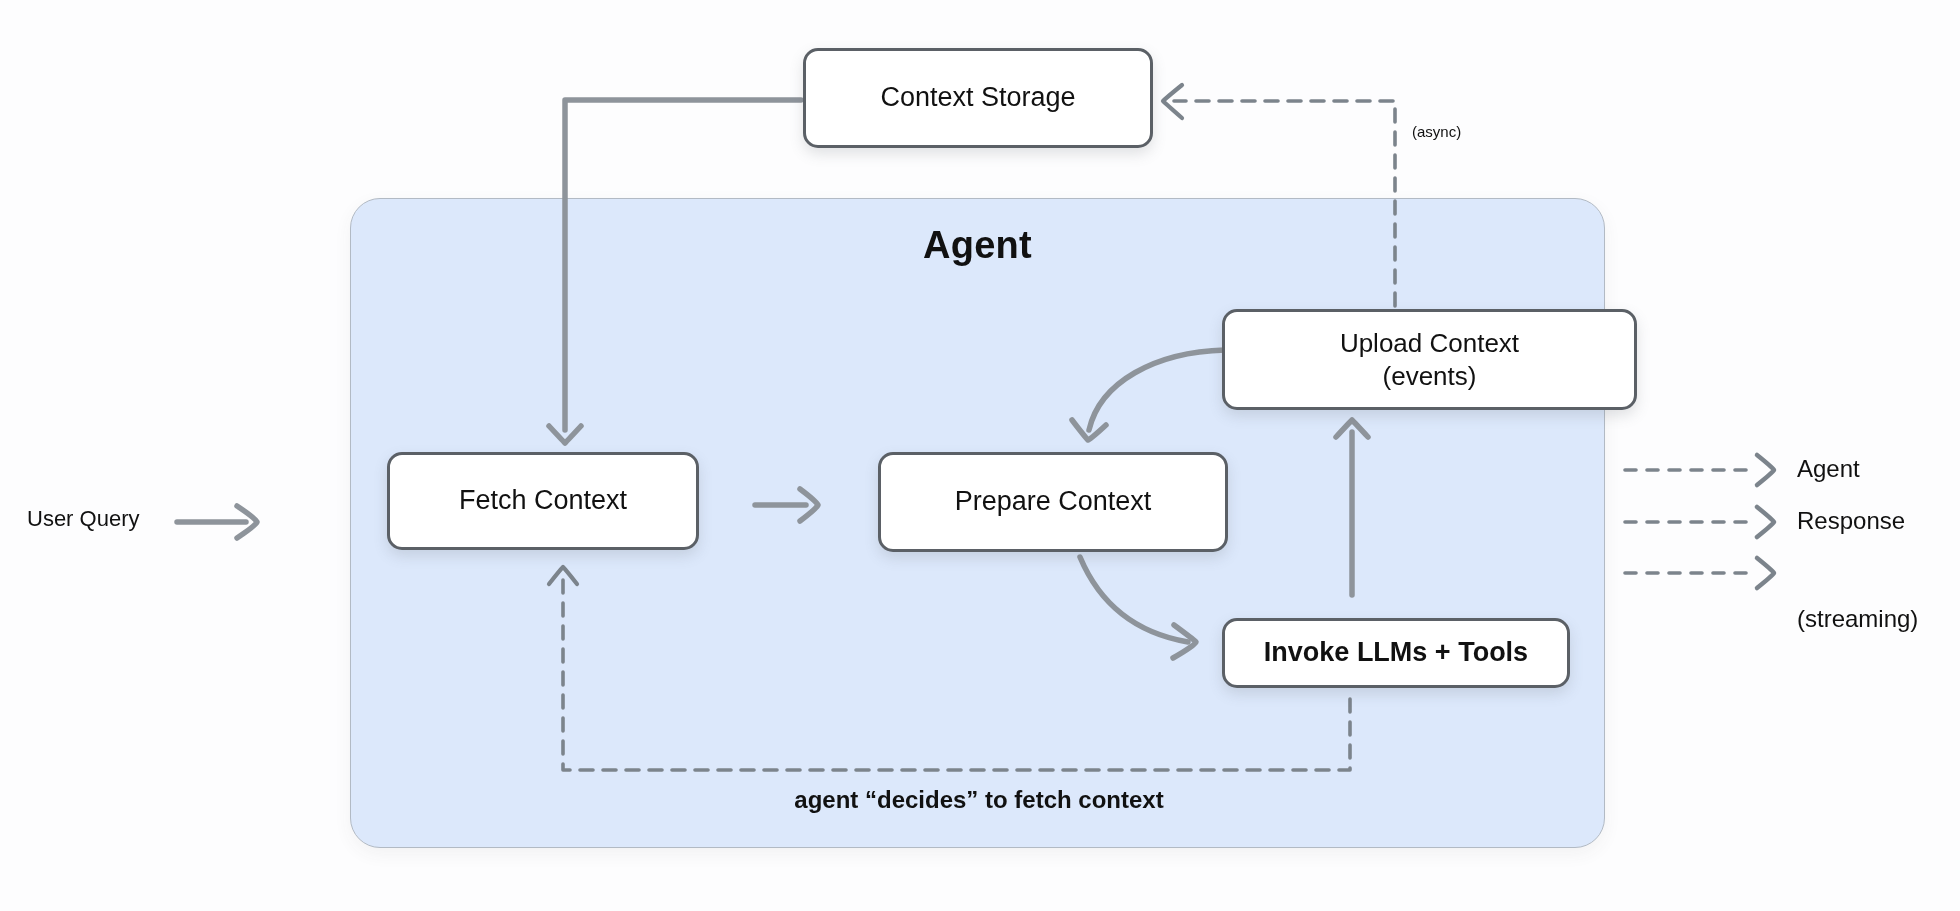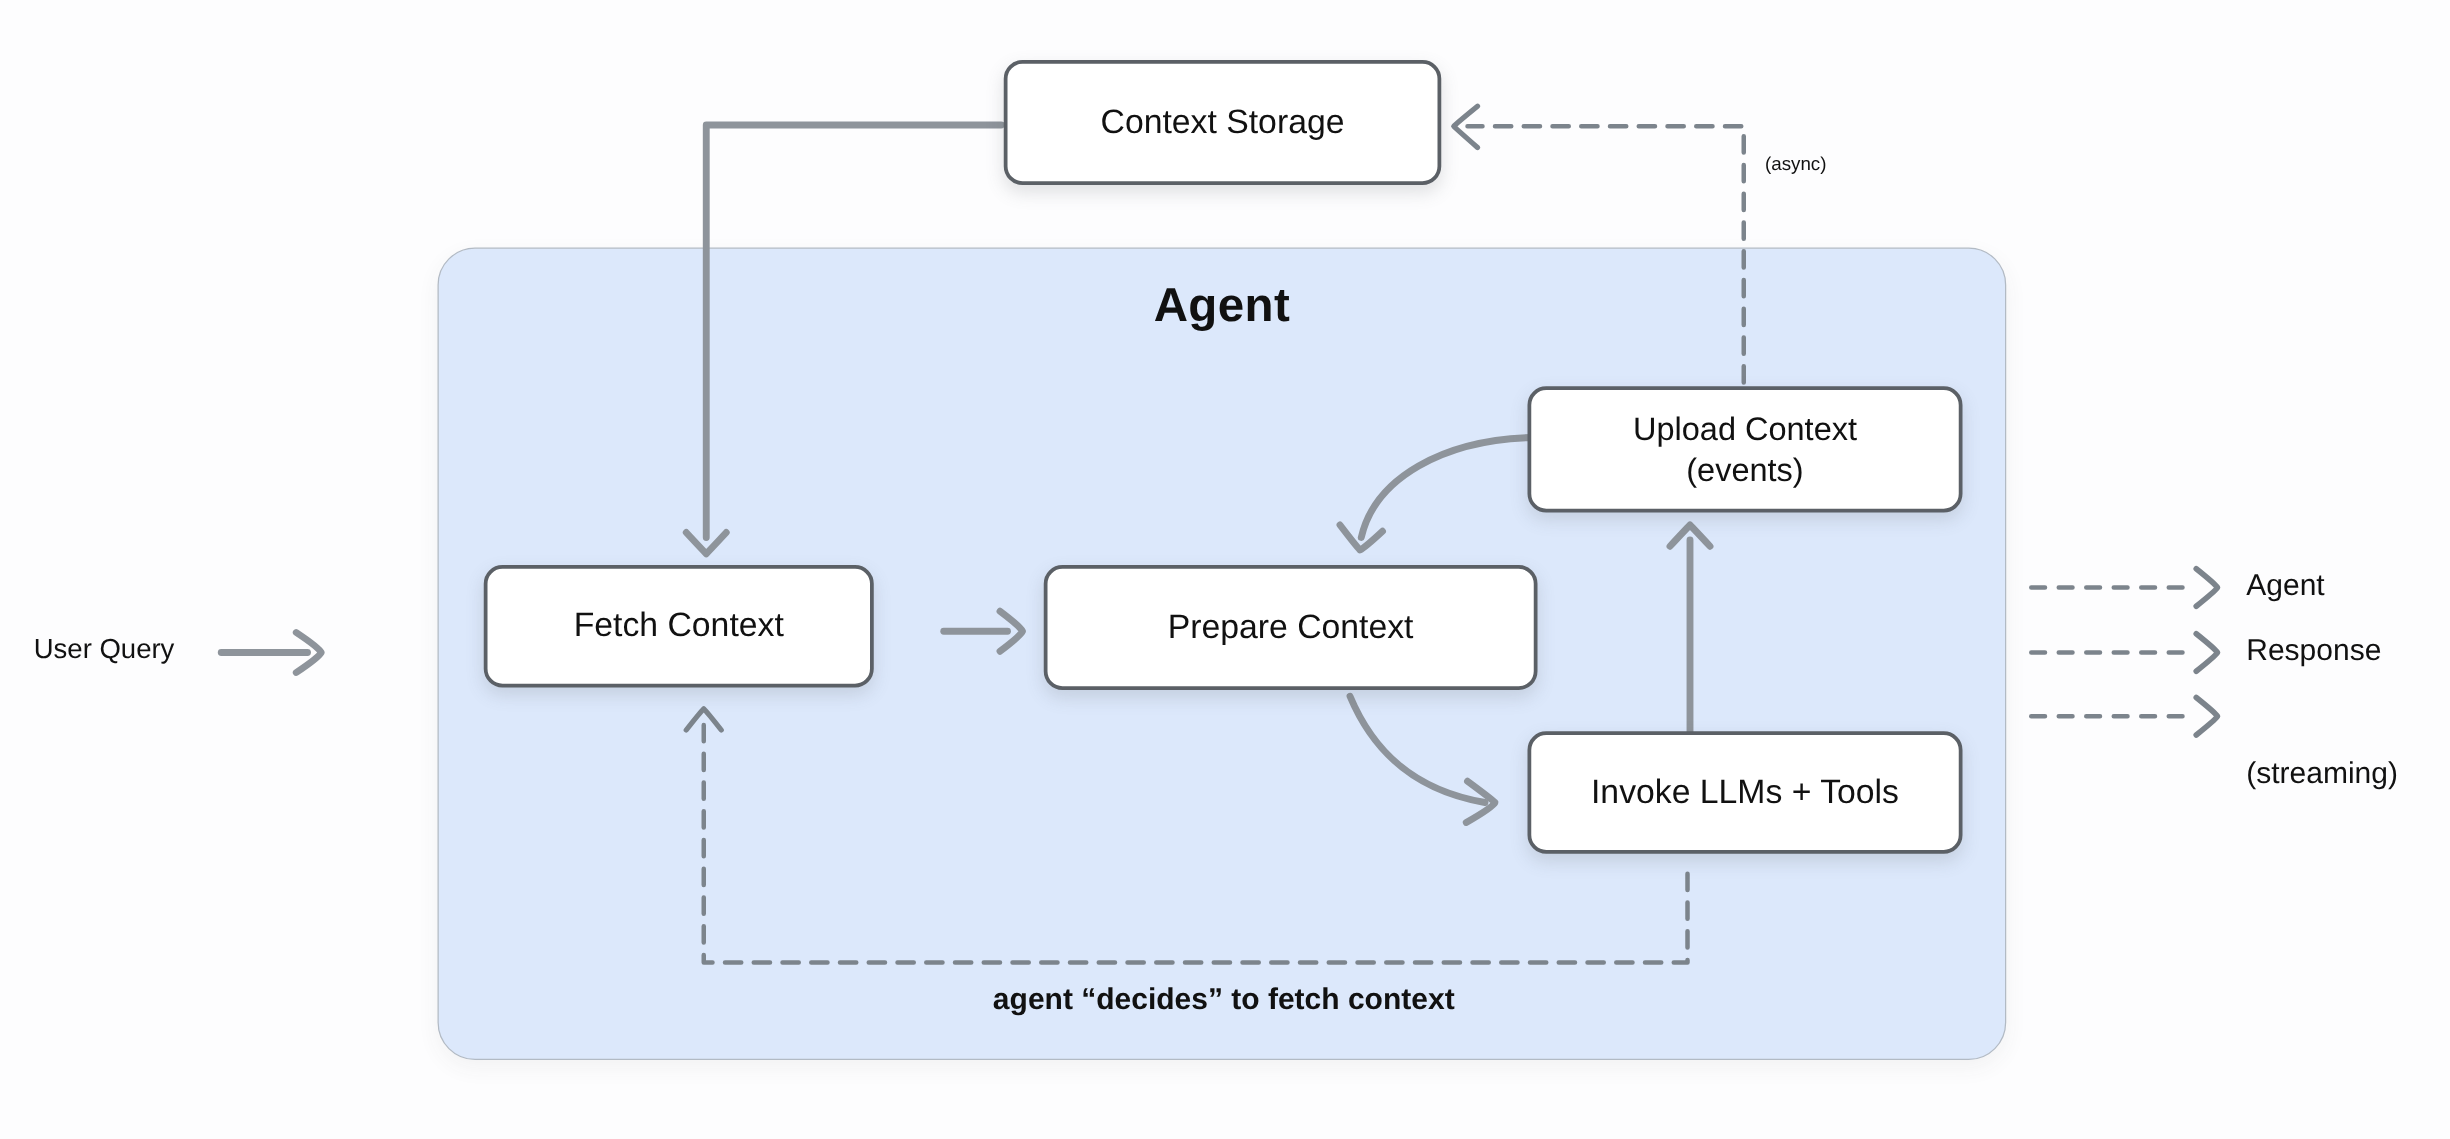--- a/index.html
+++ b/index.html
@@ -39,23 +39,23 @@
     border-radius:15px;
     box-sizing:border-box;
     display:flex;flex-direction:column;
     align-items:center;justify-content:center;
     font-size:27px;font-weight:500;
     box-shadow:0 6px 14px rgba(95,99,104,0.18);
     text-align:center;line-height:1.25;
   }
   .node-context-storage{left:803px;top:48px;width:350px;height:100px;}
   .node-fetch{left:387px;top:452px;width:312px;height:98px;}
-  .node-prepare{left:835px;top:452px;width:395px;height:100px;}
-  .node-upload{left:1222px;top:309px;width:348px;height:101px;font-size:26px;}
-  .node-invoke{left:1222px;top:585px;width:348px;height:98px;}
+  .node-prepare{left:878px;top:452px;width:350px;height:100px;}
+  .node-upload{left:1222px;top:309px;width:415px;height:101px;font-size:26px;}
+  .node-invoke{left:1222px;top:618px;width:348px;height:70px;font-weight:bold;}
   .flabel{position:absolute;font-size:24px;font-weight:500;white-space:nowrap;}
   .lbl-user-query{left:27px;top:506px;font-size:22px;}
   .lbl-async{left:1412px;top:123px;font-size:15px;font-weight:400;}
   .lbl-decides{left:679px;top:786px;width:600px;text-align:center;white-space:nowrap;font-weight:700;}
   .lbl-out-1{left:1797px;top:455px;}
   .lbl-out-2{left:1797px;top:507px;}
   .lbl-out-3{left:1797px;top:558px;margin-top:47px;}
 </style>
 </head>
 <body>

